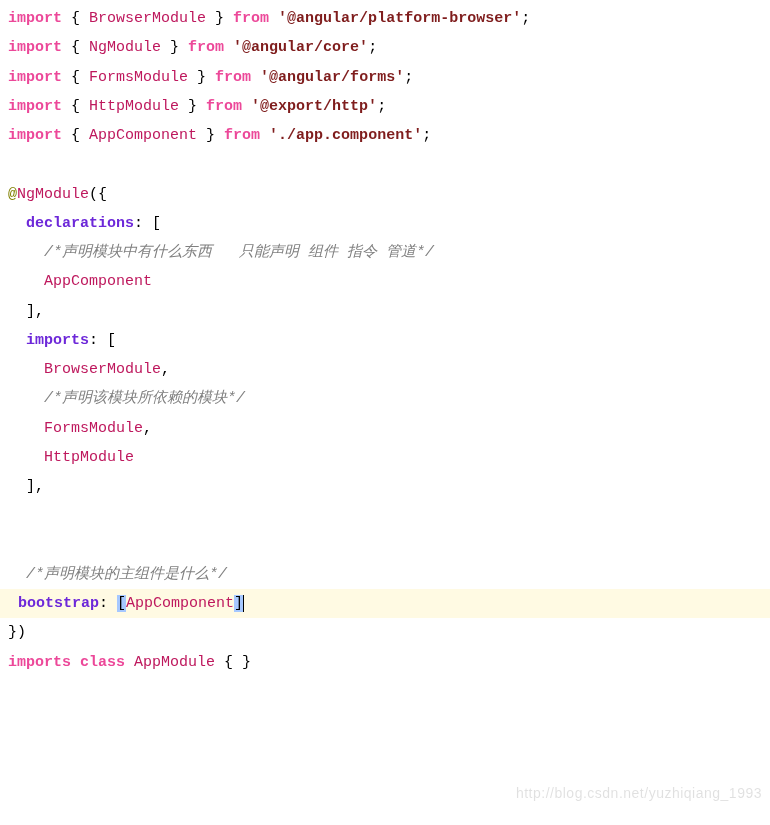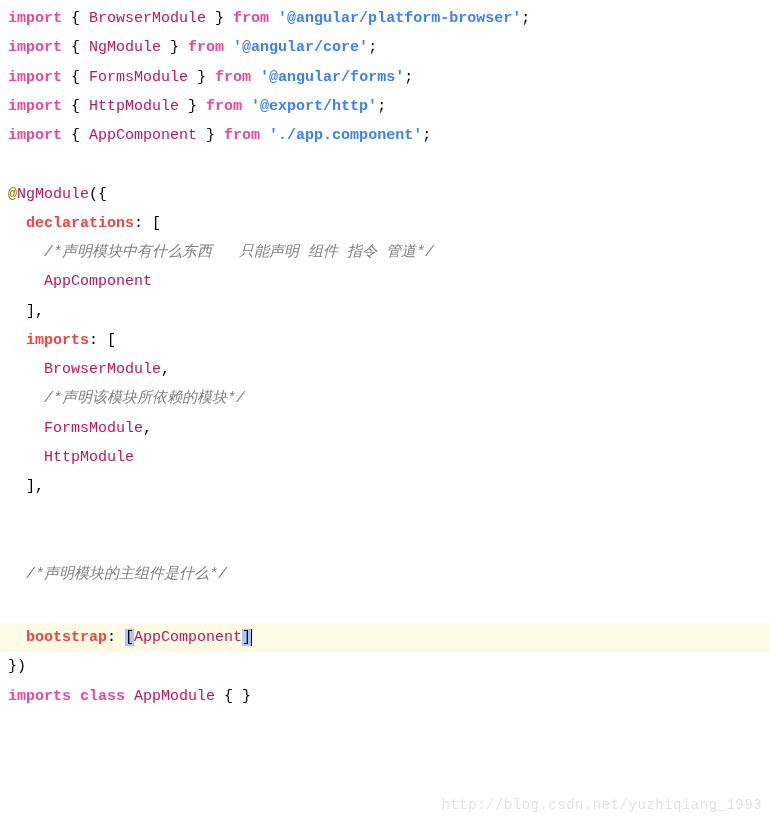--- a/index.html
+++ b/index.html
@@ -16,45 +16,43 @@
     .editor {
       padding: 4px 0 4px 8px;
       line-height: 1.95;
     }
     .line {
       white-space: pre;
       position: relative;
     }
     .kw { color: #ec4899; font-weight: bold; }
     .brace { color: #000000; }
-    .str { color: #3b82f6; font-weight: bold; }
+    .str { color: #7f1d1d; font-weight: bold; }
     .ident { color: #be185d; }
-    .prop { color: #ef4444; font-weight: bold; }
+    .prop { color: #6d28d9; font-weight: bold; }
     .comment { color: #808080; font-style: italic; }
     .punct { color: #000000; }
     .decorator { color: #808000; }
     .highlight-line {
       background: #fffae3;
       display: block;
       margin-left: -8px;
-      padding-left: 8px;
-      margin-top: 34px;
     }
     .sel {
       background: #a6c8ff;
     }
     .caret {
       border-right: 1px solid #000;
     }
     .watermark {
       position: absolute;
       right: 8px;
-      bottom: 12px;
+      bottom: 24px;
       color: rgba(0,0,0,0.12);
-      font-family: Liberation Mono, monospace;
+      font-family: Liberation Sans, sans-serif;
       font-size: 14px;
       letter-spacing: 0.5px;
     }
   </style>
 </head>
 <body>
 
 <div class="editor">
 
   <div class="line"><span class="kw">import</span><span class="brace"> { </span><span class="ident">BrowserModule</span><span class="brace"> } </span><span class="kw">from</span><span> </span><span class="str">'@angular/platform-browser'</span><span class="punct">;</span></div>

